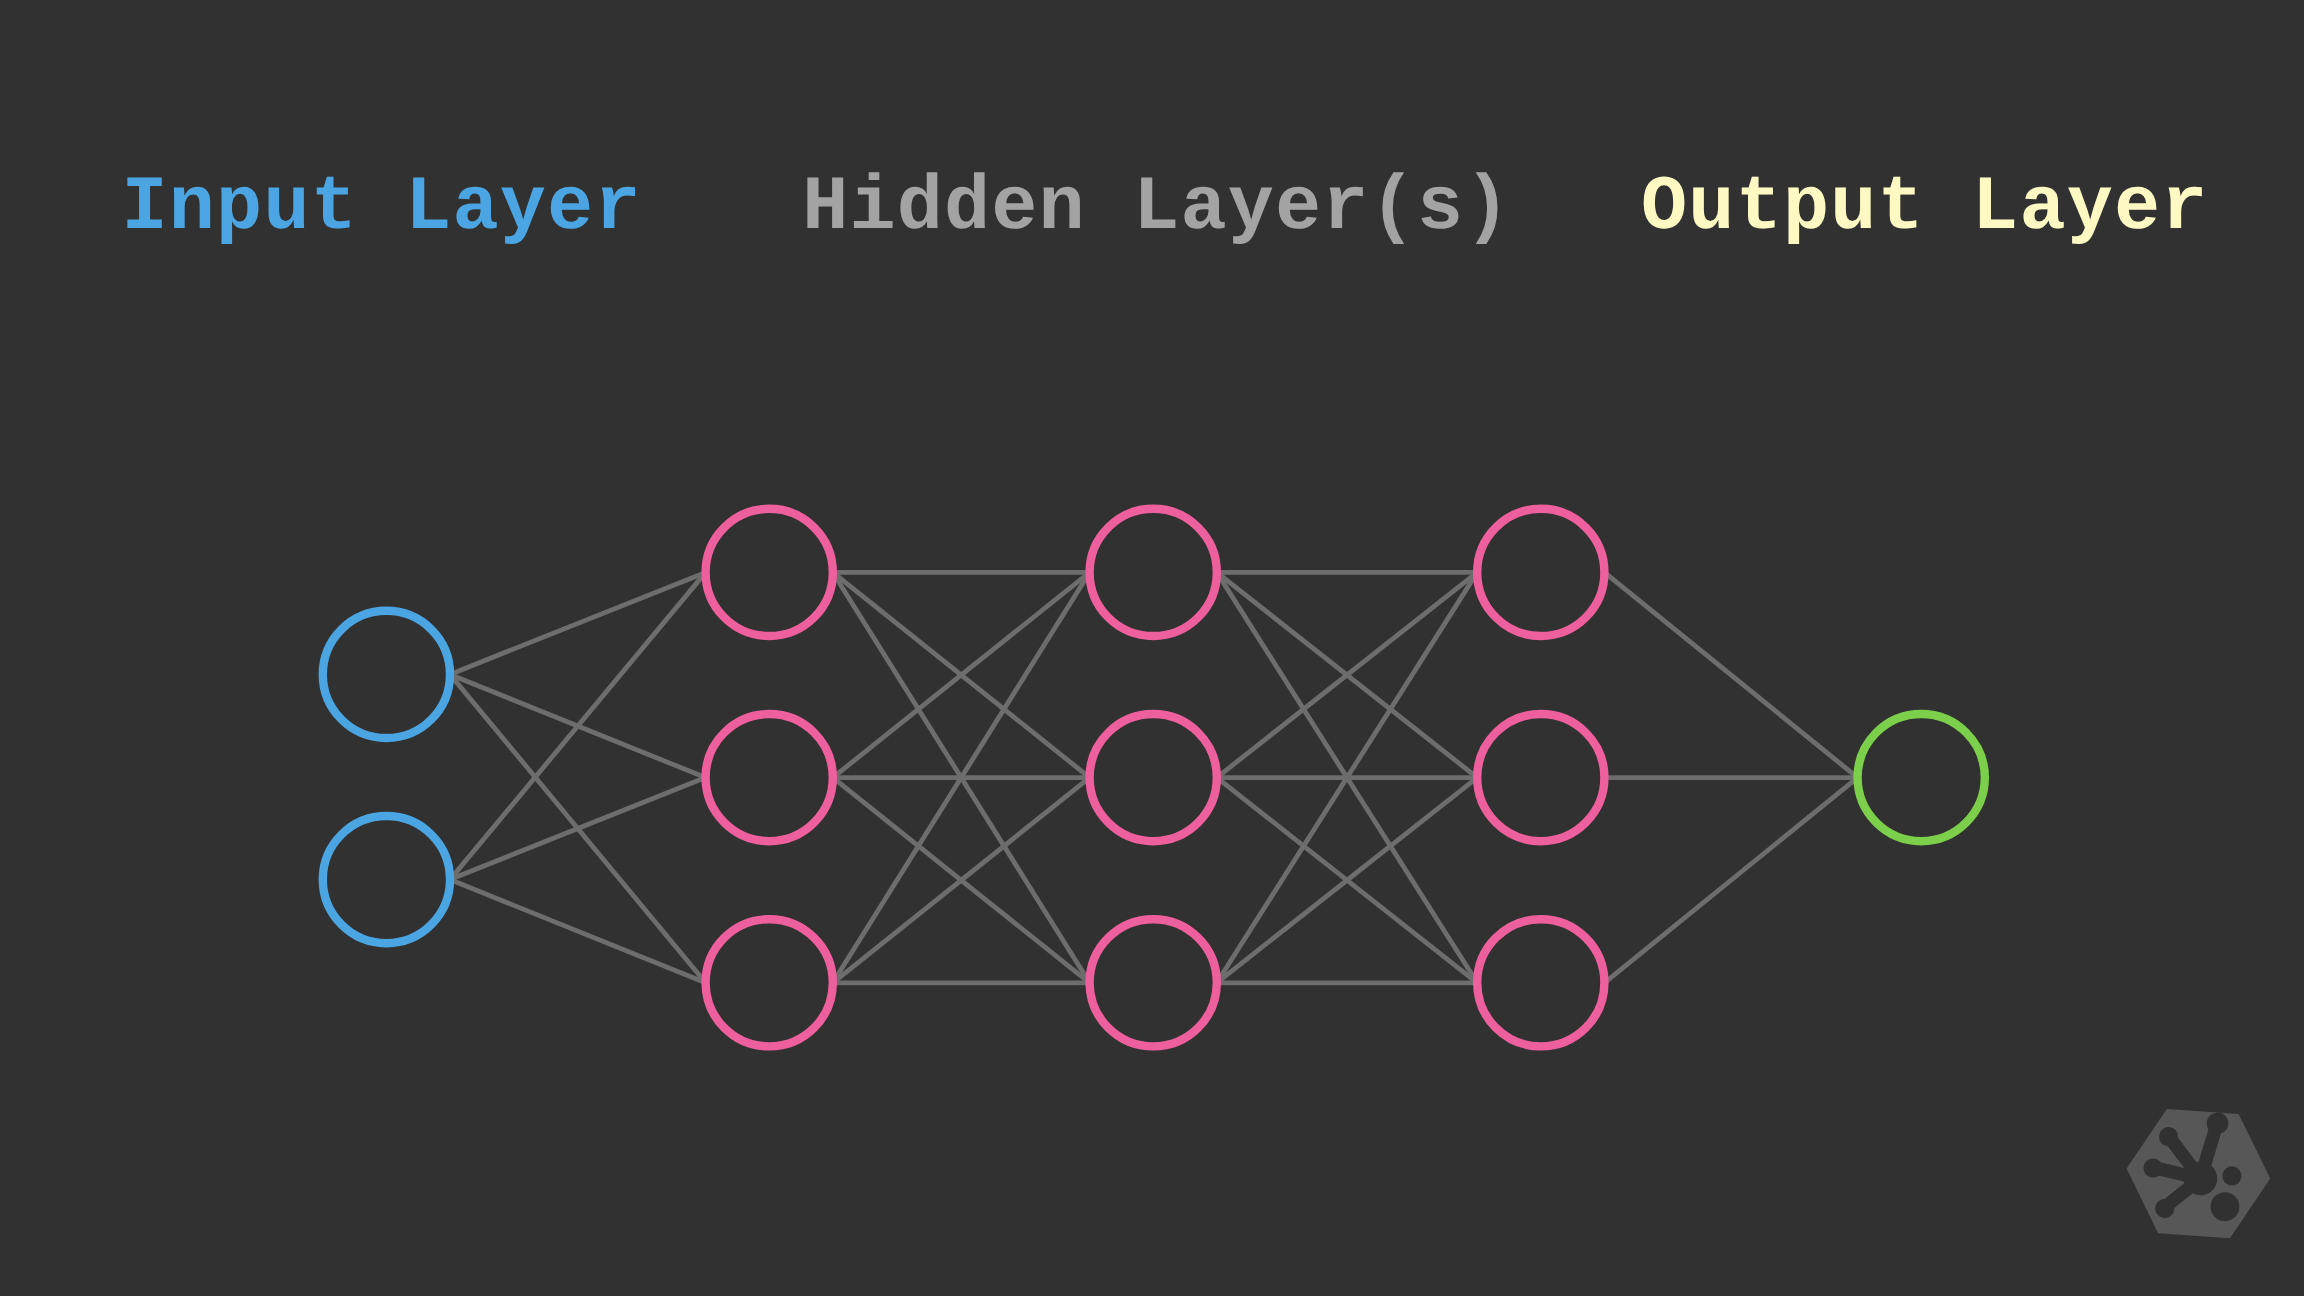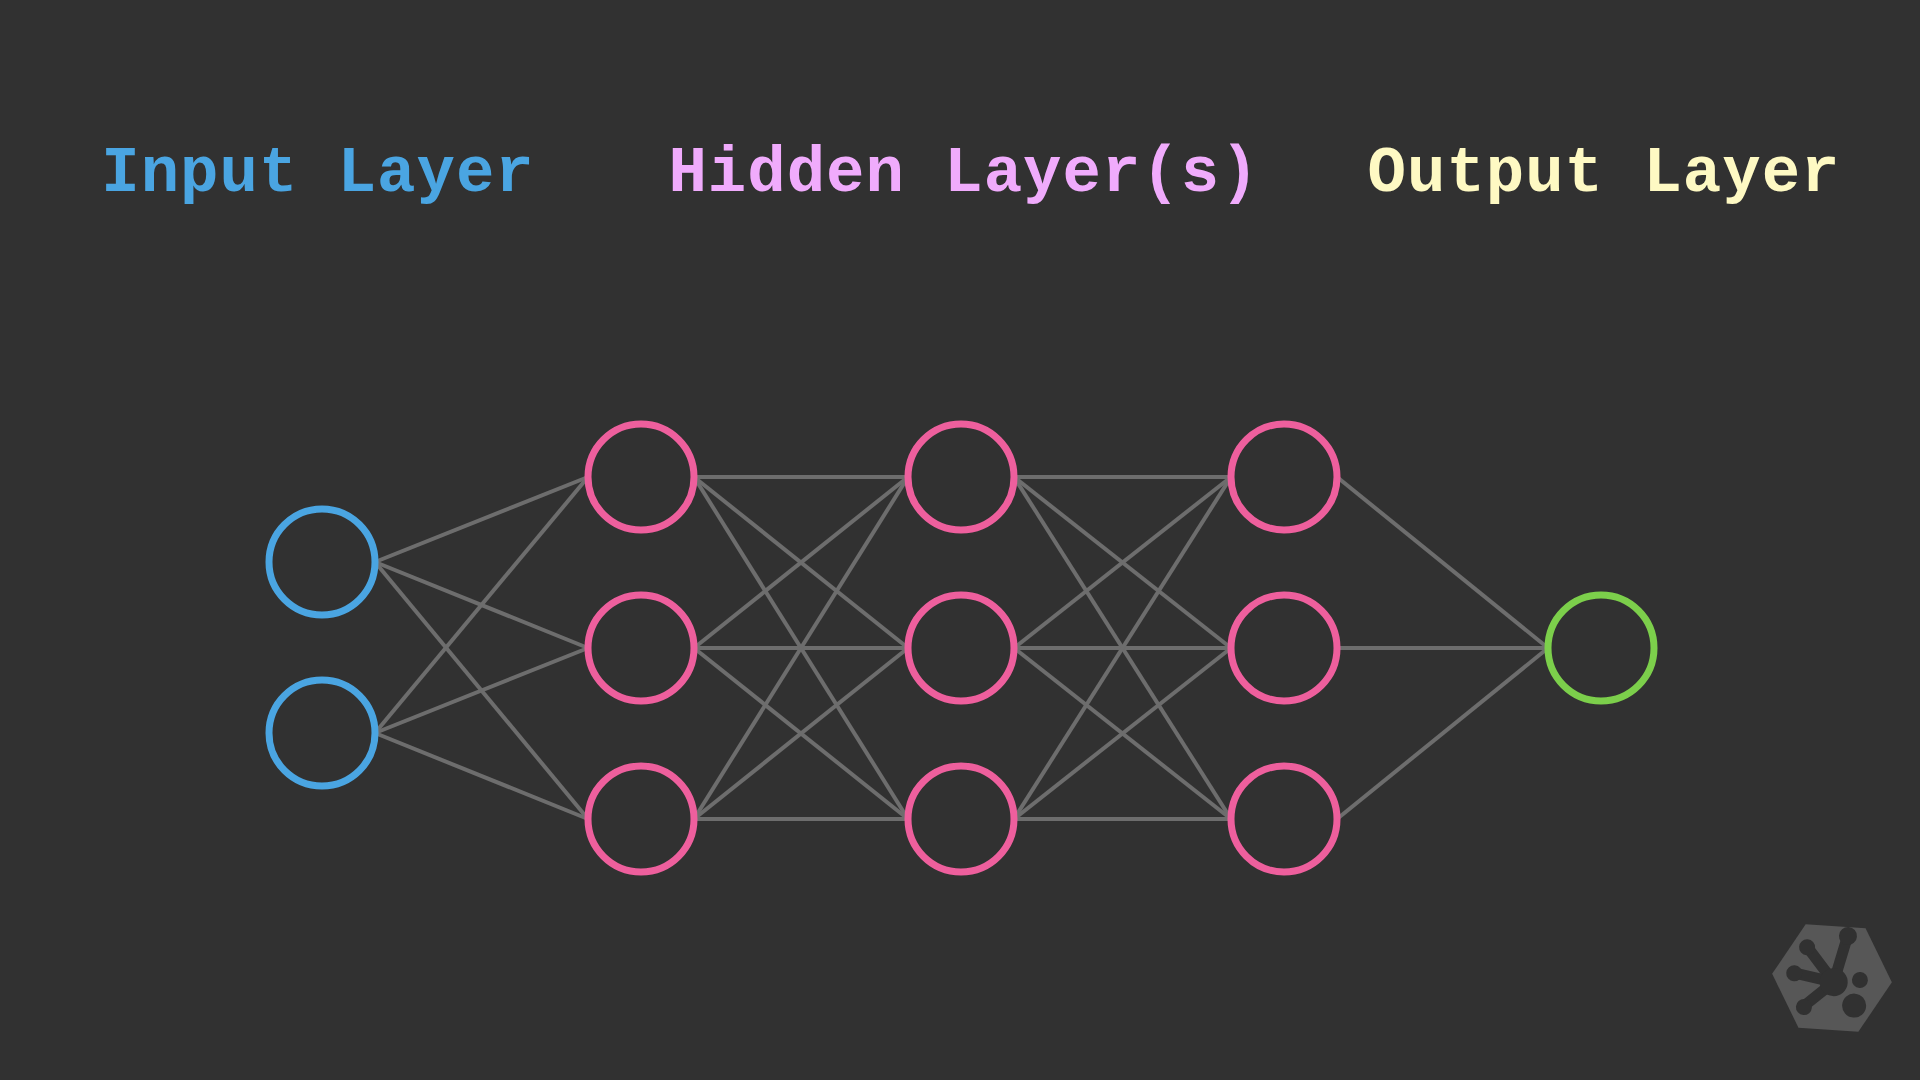--- a/index.html
+++ b/index.html
@@ -31,21 +31,21 @@
   .net-svg { left: 0; top: 0; }
   .logo-svg { left: 1768px; top: 916px; }
 </style>
 </head>
 <body>
 
 <div class="stage" style="background: rgb(49, 49, 49);">
 
   <div class="layer-label" style="left: 318px; color: rgb(74, 165, 226);">Input Layer</div>
 
-  <div class="layer-label" style="left: 964px; color: #f0abfc;">Hidden Layer(s)</div>
+  <div class="layer-label" style="left: 964px; color: #a3a3a3;">Hidden Layer(s)</div>
 
   <div class="layer-label" style="left: 1604px; color: #fef9c3;">Output Layer</div>
 
   <svg class="net-svg" width="1920" height="1080" viewBox="0 0 1920 1080">
       <line x1="375" y1="562" x2="588" y2="477" stroke="#6d6d6d" stroke-width="4"></line>
       <line x1="375" y1="562" x2="588" y2="648" stroke="#6d6d6d" stroke-width="4"></line>
       <line x1="375" y1="562" x2="588" y2="819" stroke="#6d6d6d" stroke-width="4"></line>
       <line x1="375" y1="733" x2="588" y2="477" stroke="#6d6d6d" stroke-width="4"></line>
       <line x1="375" y1="733" x2="588" y2="648" stroke="#6d6d6d" stroke-width="4"></line>
       <line x1="375" y1="733" x2="588" y2="819" stroke="#6d6d6d" stroke-width="4"></line>

